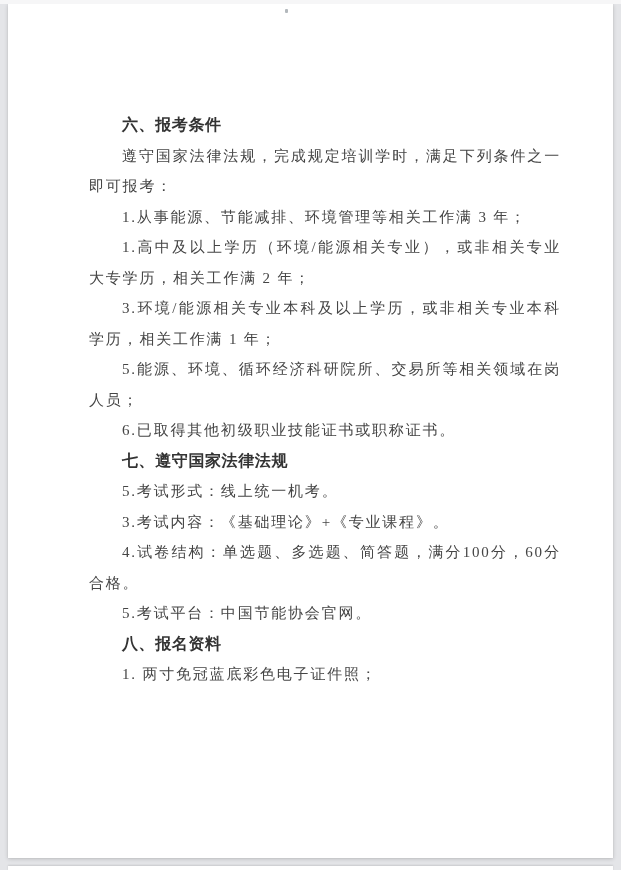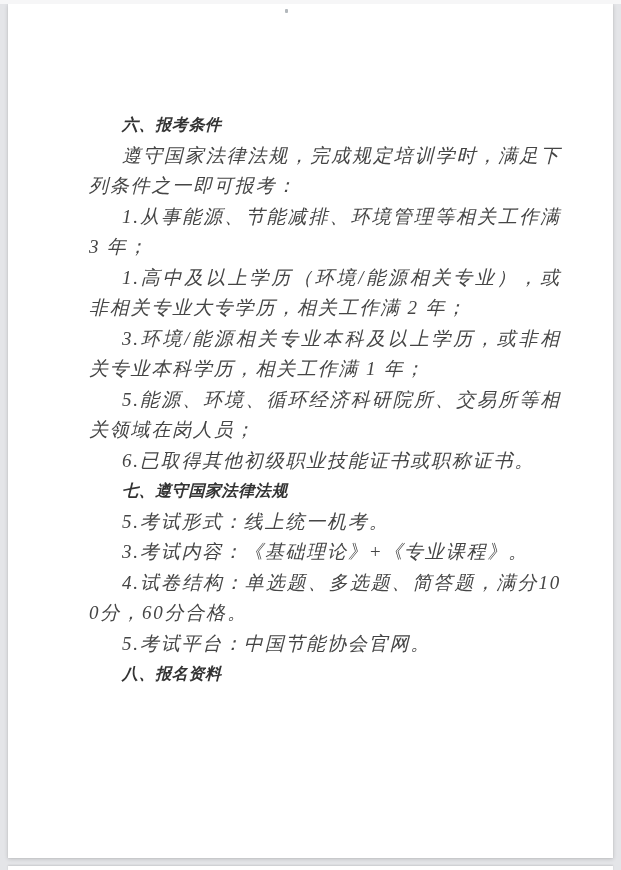--- a/index.html
+++ b/index.html
@@ -21,39 +21,38 @@
     background: #f6f6f7;
     z-index: 2;
   }
   .paper {
     position: absolute;
     left: 8px; top: 4px;
     width: 605px; height: 854px;
     background: #ffffff;
     box-shadow: 0 1px 4px rgba(0,0,0,0.18), 0 0 1px rgba(0,0,0,0.10);
     z-index: 1;
-    font-style: italic;
   }
   .speck {
     position: absolute;
     left: 285px; top: 9px;
     width: 3px; height: 4px;
     background: #9aa0a6;
     border-radius: 1px;
     opacity: 0.75;
     z-index: 3;
   }
   .content {
     position: absolute;
     left: 81px; top: 106px;
     width: 472px;
   }
   .content p {
     margin: 0;
-    font-size: 19px;
+    font-size: 15px;
     line-height: 30.5px;
     letter-spacing: 1.8px;
     color: #454545;
     text-align: justify;
     text-indent: 33px;
     word-break: break-all;
   }
   .content p.h {
     font-family: "Liberation Sans", sans-serif;
     font-weight: bold;
@@ -84,16 +83,17 @@
     <p>1.高中及以上学历（环境/能源相关专业），或非相关专业大专学历，相关工作满 2 年；</p>
     <p>3.环境/能源相关专业本科及以上学历，或非相关专业本科学历，相关工作满 1 年；</p>
     <p>5.能源、环境、循环经济科研院所、交易所等相关领域在岗人员；</p>
     <p>6.已取得其他初级职业技能证书或职称证书。</p>
     <p class="h">七、遵守国家法律法规</p>
     <p>5.考试形式：线上统一机考。</p>
     <p>3.考试内容：《基础理论》+《专业课程》。</p>
     <p>4.试卷结构：单选题、多选题、简答题，满分100分，60分合格。</p>
     <p>5.考试平台：中国节能协会官网。</p>
     <p class="h">八、报名资料</p>
+    <p>1. 两寸免冠蓝底彩色电子证件照；</p>
   </div>
 </div>
 
 <div class="next-page"></div>
 
 </body></html>

